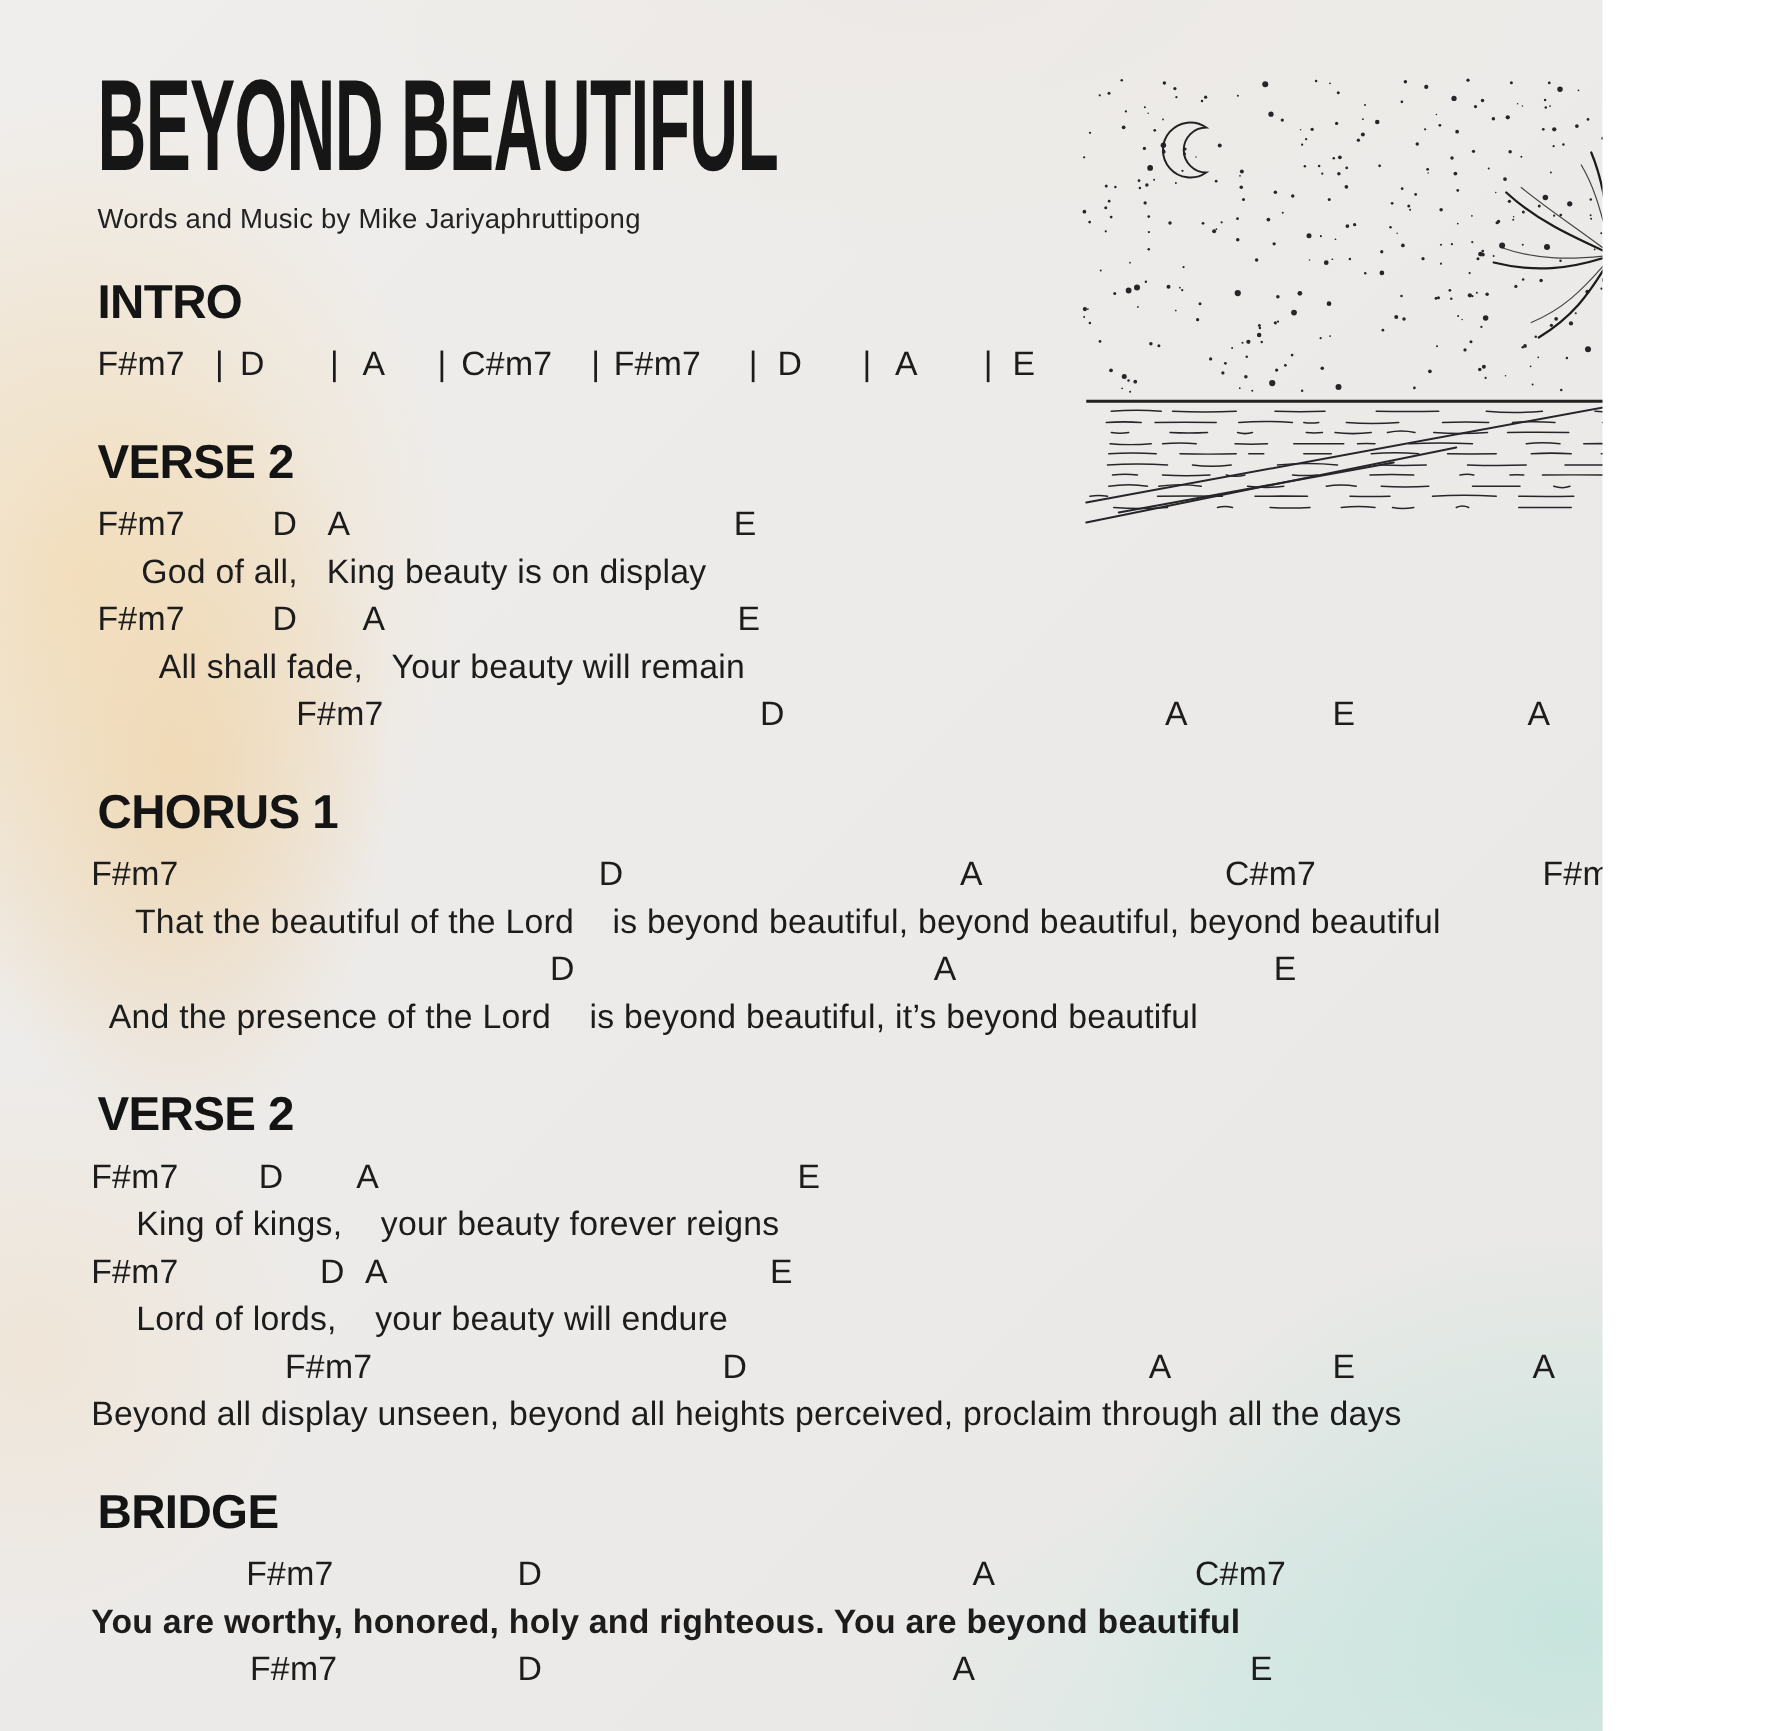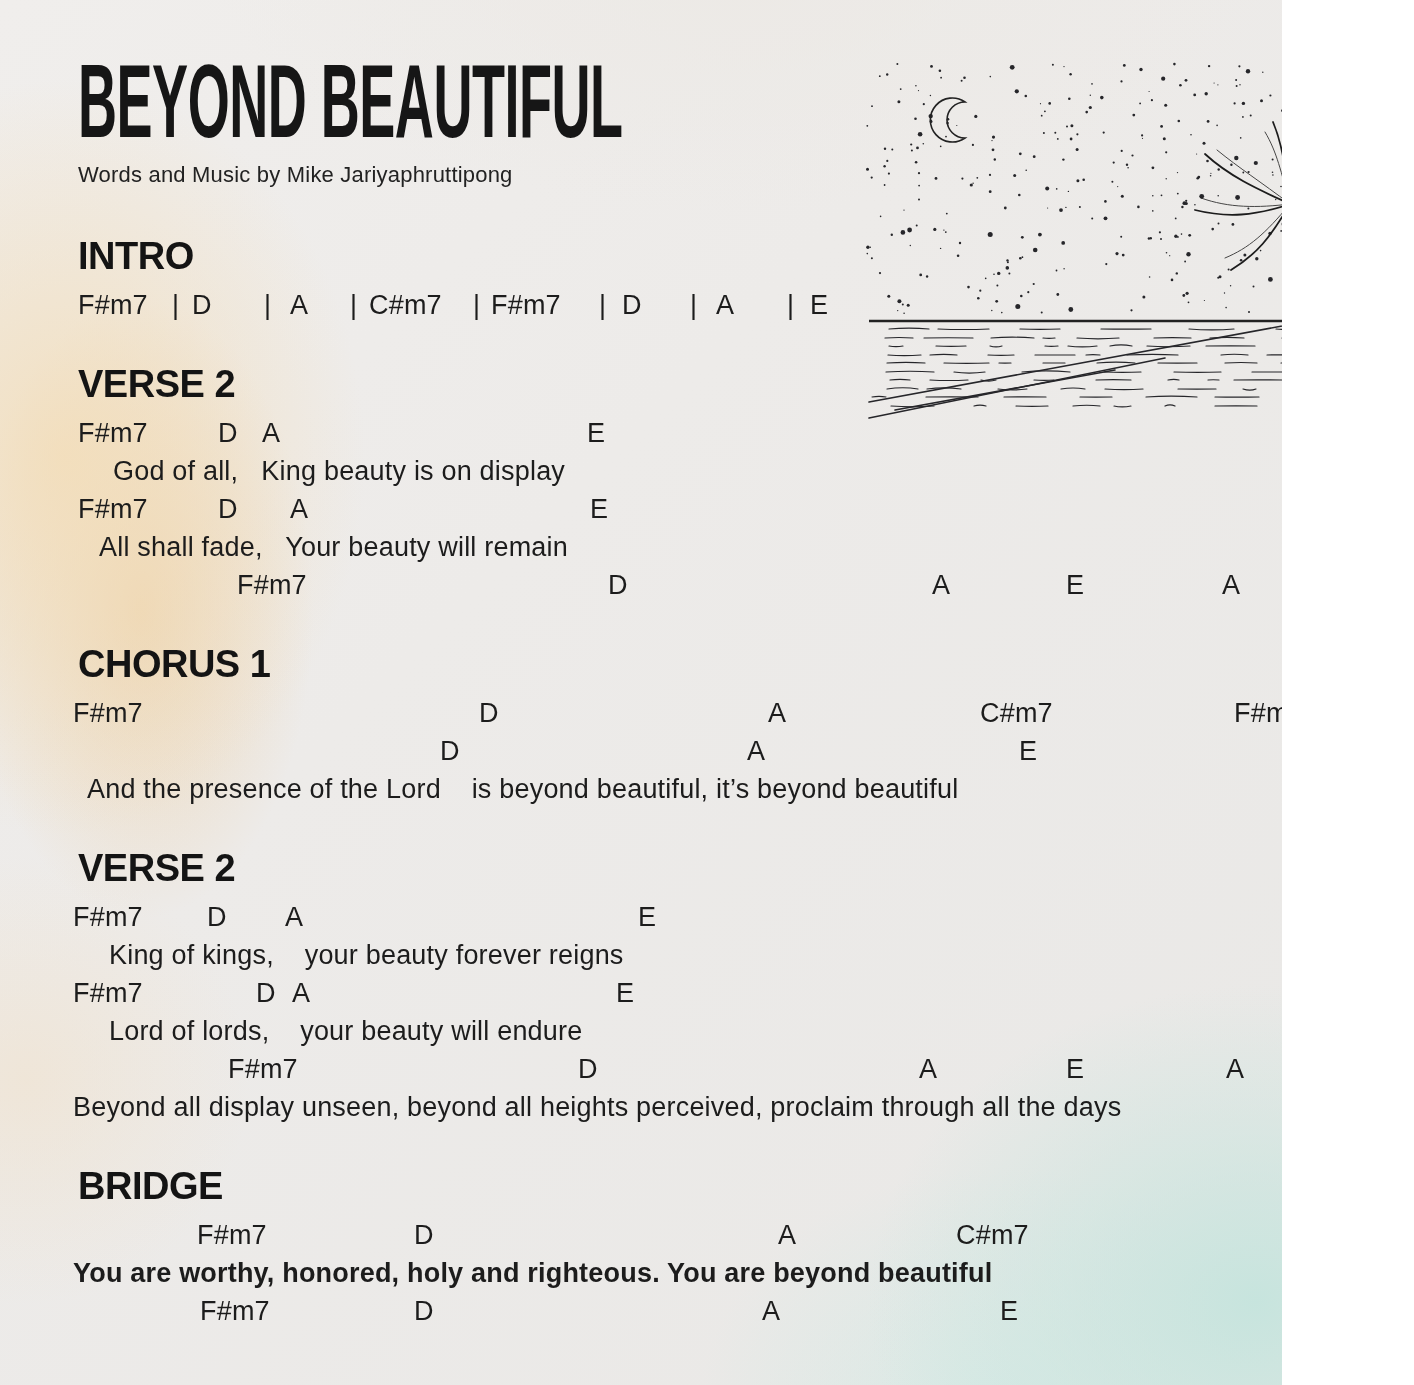--- a/index.html
+++ b/index.html
@@ -22,21 +22,21 @@
   .title{
     position:absolute;left:78px;top:48px;margin:0;
     font-size:104px;line-height:1.02;font-weight:700;letter-spacing:-1px;
     color:#161616;transform:scaleX(.52);transform-origin:left top;white-space:nowrap;
   }
   .subtitle{
     position:absolute;left:78px;top:162px;margin:0;
     font-size:22px;font-weight:400;color:#222;letter-spacing:.2px;white-space:nowrap;
   }
   .sections{position:absolute;left:0;top:222px;width:1414px;}
-  .song-section{margin:14px 0 40px 0;}
+  .song-section{margin:0 0 40px 0;}
   .section-heading{
     margin:0 0 10px 0;padding-left:78px;
     font-size:38px;line-height:40px;font-weight:700;letter-spacing:-.5px;color:#141414;
   }
   .chord-line,.lyric-line{position:relative;height:38px;width:1414px;}
   .chord,.lyric-text{
     position:absolute;top:3px;font-size:27px;line-height:32px;
     white-space:pre;color:#1c1c1c;letter-spacing:.2px;
   }
   .illustration{position:absolute;left:855px;top:58px;width:550px;height:368px;}
@@ -537,38 +537,41 @@
         <div class="lyric-line">
           <span class="lyric-text" style="left: 113px;">God of all,   King beauty is on display</span>
         </div>
         <div class="chord-line">
           <span class="chord" style="left: 78px;">F#m7</span>
           <span class="chord" style="left: 218px;">D</span>
           <span class="chord" style="left: 290px;">A</span>
           <span class="chord" style="left: 590px;">E</span>
         </div>
         <div class="lyric-line">
-          <span class="lyric-text" style="left: 99px;">All shall fade,   Your beauty will remain</span>
+          <span class="lyric-text" style="left: 127px;">All shall fade,   Your beauty will remain</span>
         </div>
         <div class="chord-line">
           <span class="chord" style="left: 237px;">F#m7</span>
           <span class="chord" style="left: 608px;">D</span>
           <span class="chord" style="left: 932px;">A</span>
           <span class="chord" style="left: 1066px;">E</span>
           <span class="chord" style="left: 1222px;">A</span>
         </div>
       </section>
       <section class="song-section">
         <h2 class="section-heading">CHORUS 1</h2>
         <div class="chord-line">
           <span class="chord" style="left: 73px;">F#m7</span>
           <span class="chord" style="left: 479px;">D</span>
           <span class="chord" style="left: 768px;">A</span>
           <span class="chord" style="left: 980px;">C#m7</span>
           <span class="chord" style="left: 1234px;">F#m7</span>
+        </div>
+        <div class="lyric-line">
+          <span class="lyric-text" style="left: 108px;">That the beautiful of the Lord    is beyond beautiful, beyond beautiful, beyond beautiful</span>
         </div>
         <div class="chord-line">
           <span class="chord" style="left: 440px;">D</span>
           <span class="chord" style="left: 747px;">A</span>
           <span class="chord" style="left: 1019px;">E</span>
         </div>
         <div class="lyric-line">
           <span class="lyric-text" style="left: 87px;">And the presence of the Lord    is beyond beautiful, it’s beyond beautiful</span>
         </div>
       </section>

